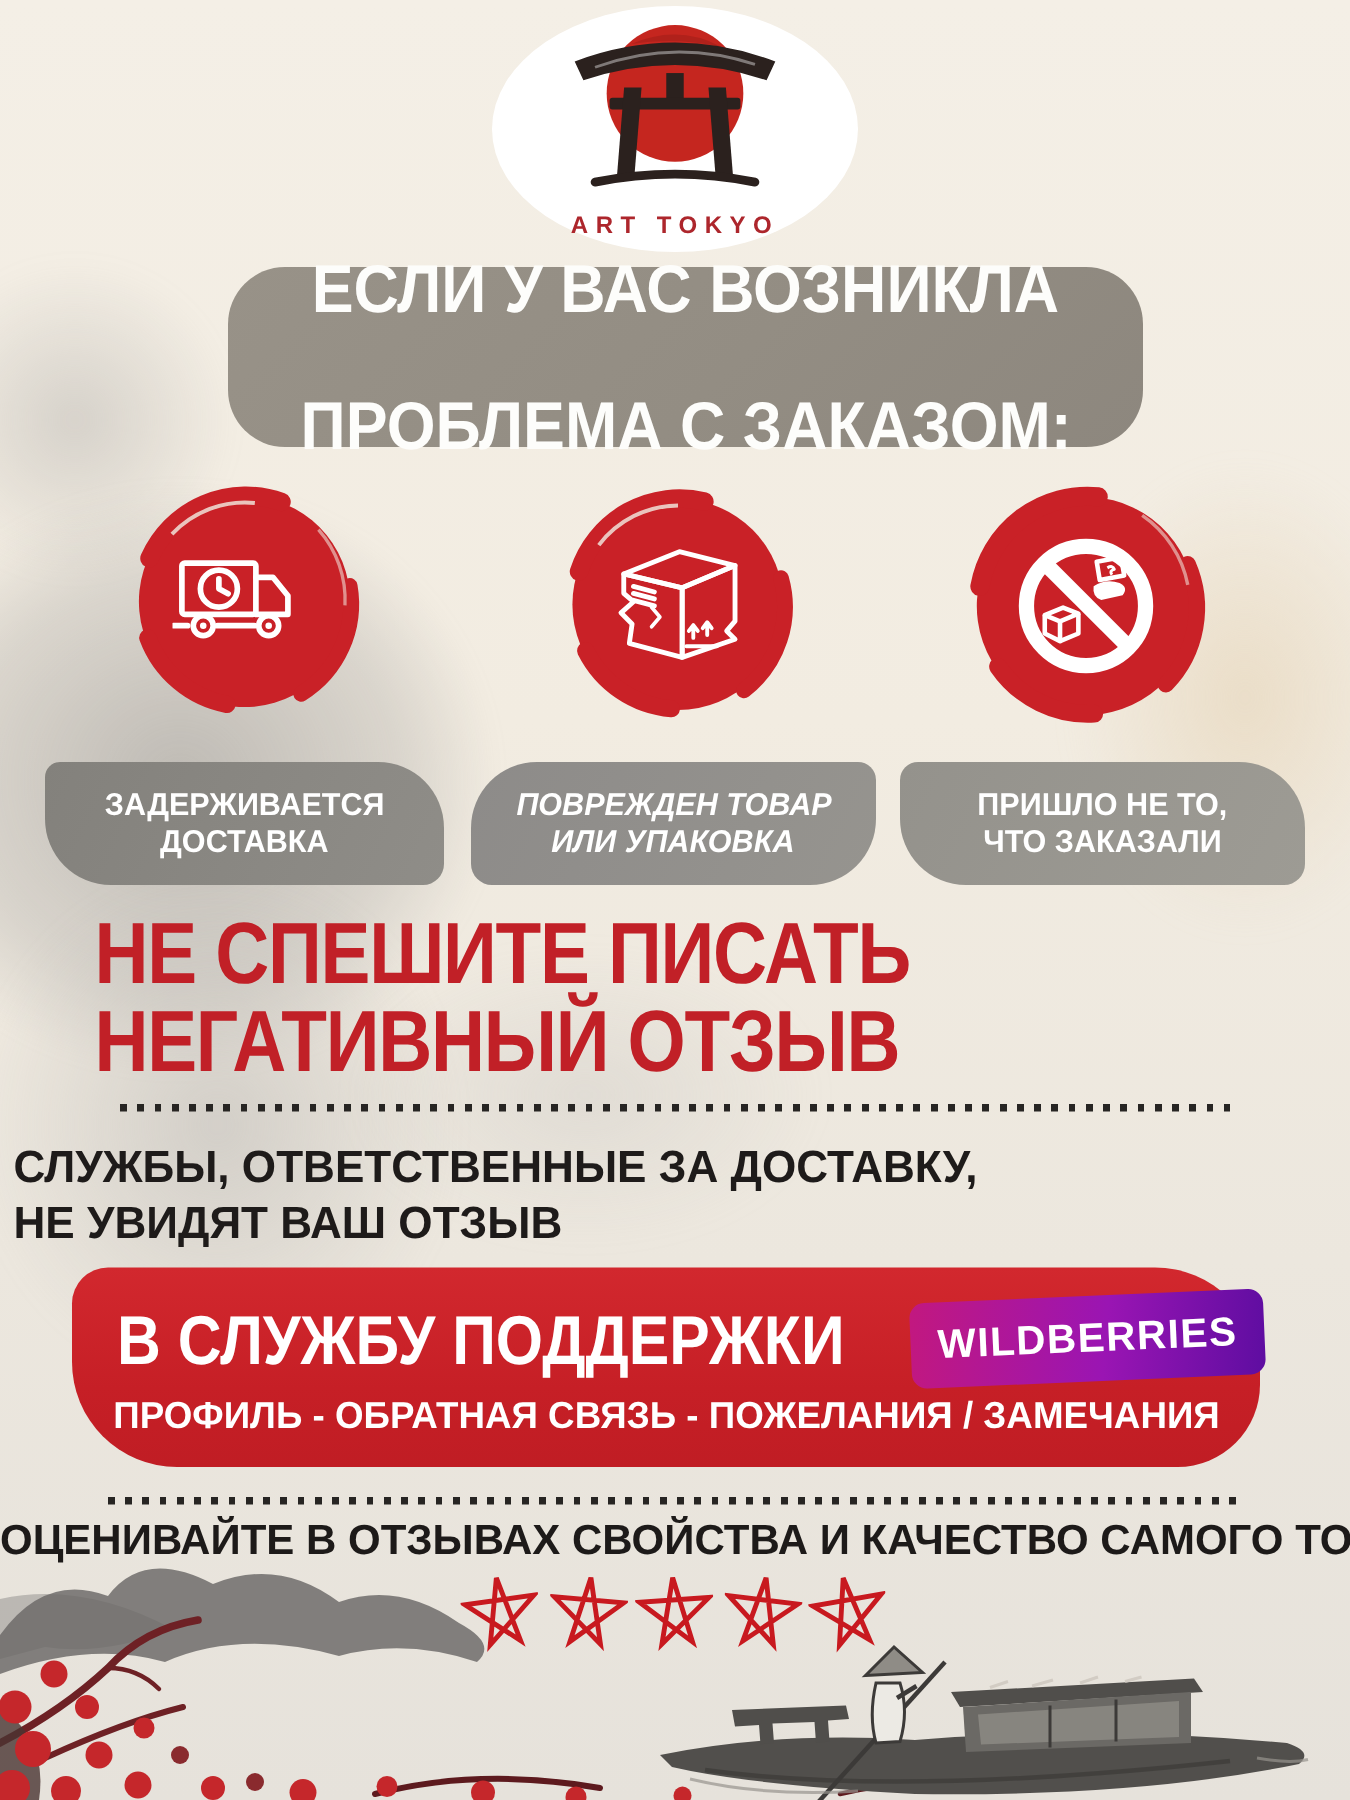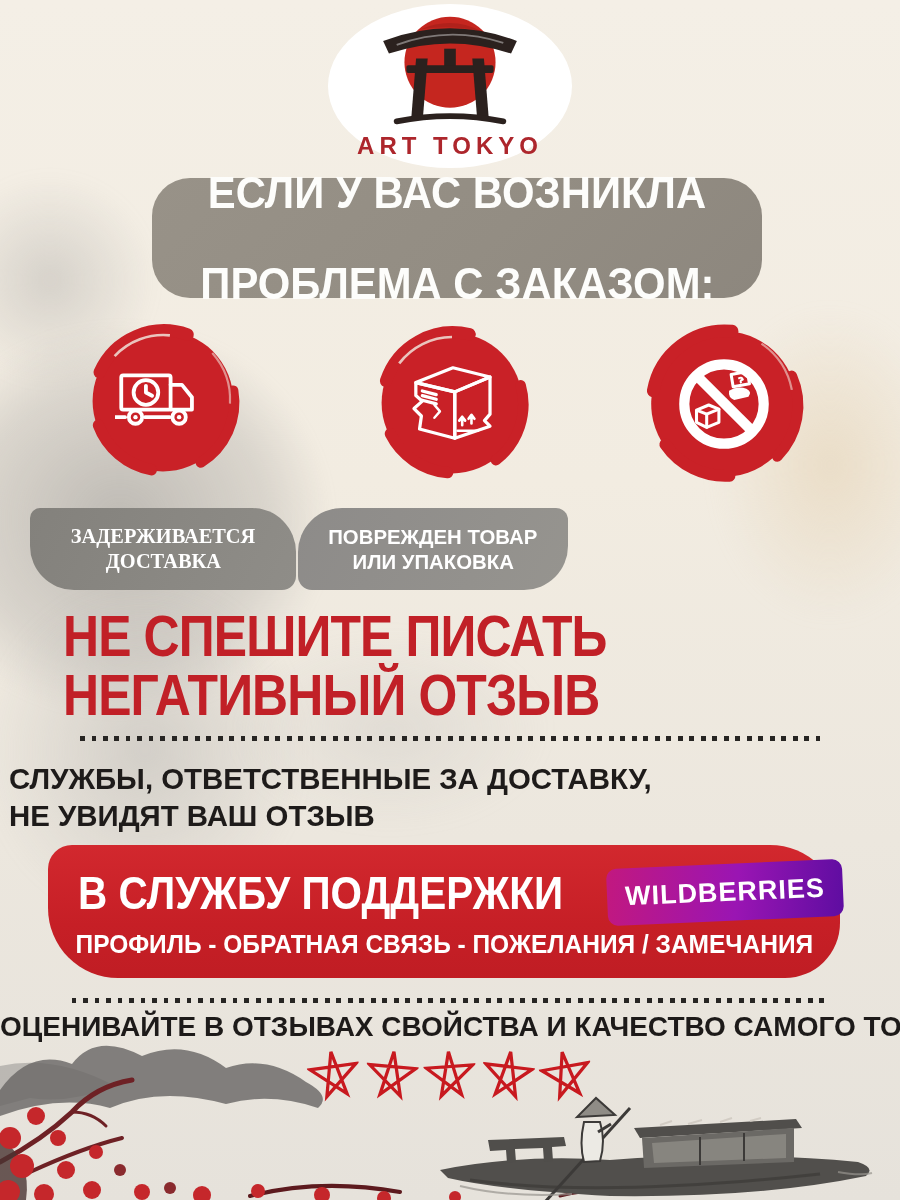--- a/index.html
+++ b/index.html
@@ -21,21 +21,21 @@
   .wash-right{right:-90px;top:250px;width:320px;height:430px;
     background:radial-gradient(closest-side,rgba(228,209,178,.55),transparent 72%);filter:blur(10px);}
   .wash-mid{left:180px;top:600px;width:420px;height:260px;
     background:radial-gradient(closest-side,rgba(190,188,186,.28),transparent 75%);filter:blur(10px);}
 
   
   .logo{position:absolute;left:328px;top:4px;width:244px;height:164px;}
   .logo-blob{position:absolute;inset:0;background:#fff;border-radius:50%;}
   .logo-svg{position:absolute;left:50%;top:4px;transform:translateX(-50%);}
   .brand-name{position:absolute;left:0;right:0;bottom:8px;text-align:center;
-    color:#ad262c;font-size:24px;font-weight:800;letter-spacing:5px;}
+    color:#ad262c;font-size:16px;font-weight:800;letter-spacing:5px;}
 
   
   .header-banner{position:absolute;left:152px;top:178px;width:610px;height:120px;
     background:linear-gradient(135deg,#989288 0%,#938d83 55%,#8d877e 100%);
     border-radius:38px;display:flex;flex-direction:column;align-items:center;justify-content:center;gap:38px;}
   .header-banner .ln{color:#fdfdfb;font-size:45px;font-weight:800;line-height:53px;
     transform:scaleX(.93);white-space:nowrap;}
 
   
   .brush-wrap{position:absolute;}
@@ -44,22 +44,22 @@
   .bw3{left:626px;top:313px;width:196px;height:182px;}
   .brush-wrap svg.brush{position:absolute;inset:0;width:100%;height:100%;}
   .bw1 svg.brush{transform:rotate(6deg);}
   .bw3 svg.brush{transform:rotate(-8deg);}
   .glyph{position:absolute;left:50%;top:50%;transform:translate(-50%,-50%);}
 
   
   .pill{position:absolute;top:508px;height:82px;display:flex;flex-direction:column;
     align-items:center;justify-content:center;}
   .pill .ln{color:#fff;font-size:21px;font-weight:800;line-height:25px;transform:scaleX(.97);white-space:nowrap;}
-  .pill1{left:30px;width:266px;background:linear-gradient(115deg,#83817c,#8f8d88);border-radius:10px 44px 14px 44px;font-family:Liberation Serif, serif;}
-  .pill2{left:298px;width:270px;background:linear-gradient(115deg,#8d8b89,#96948f);border-radius:44px 12px 44px 14px;}
+  .pill1{left:30px;width:266px;background:linear-gradient(115deg,#83817c,#8f8d88);border-radius:10px 44px 14px 44px;}
+  .pill2{left:314px;width:270px;background:linear-gradient(115deg,#8d8b89,#96948f);border-radius:44px 12px 44px 14px;font-style:italic;}
   .pill3{left:600px;width:270px;background:linear-gradient(115deg,#94928c,#9d9b94);border-radius:12px 44px 14px 44px;}
 
   
   .warning{position:absolute;left:0;top:606px;width:900px;text-align:left;}
   .warning .ln{color:#c12027;font-size:58px;font-weight:800;line-height:59px;
     transform:scaleX(.86);letter-spacing:-1px;}
 
   
   .dots{position:absolute;height:5px;
     background:repeating-linear-gradient(90deg,#272523 0 4.5px,transparent 4.5px 11.5px);}
@@ -200,20 +200,24 @@
     </svg>
   </div>
 
   <div class="pill pill1">
     <div class="ln">ЗАДЕРЖИВАЕТСЯ</div>
     <div class="ln">ДОСТАВКА</div>
   </div>
   <div class="pill pill2">
     <div class="ln">ПОВРЕЖДЕН ТОВАР</div>
     <div class="ln">ИЛИ УПАКОВКА</div>
+  </div>
+  <div class="pill pill3">
+    <div class="ln">ПРИШЛО НЕ ТО,</div>
+    <div class="ln">ЧТО ЗАКАЗАЛИ</div>
   </div>
 
   <div class="warning">
     <div class="ln">НЕ СПЕШИТЕ ПИСАТЬ</div>
     <div class="ln">НЕГАТИВНЫЙ ОТЗЫВ</div>
   </div>
 
   <div class="dots dots1"></div>
 
   <div class="note">

